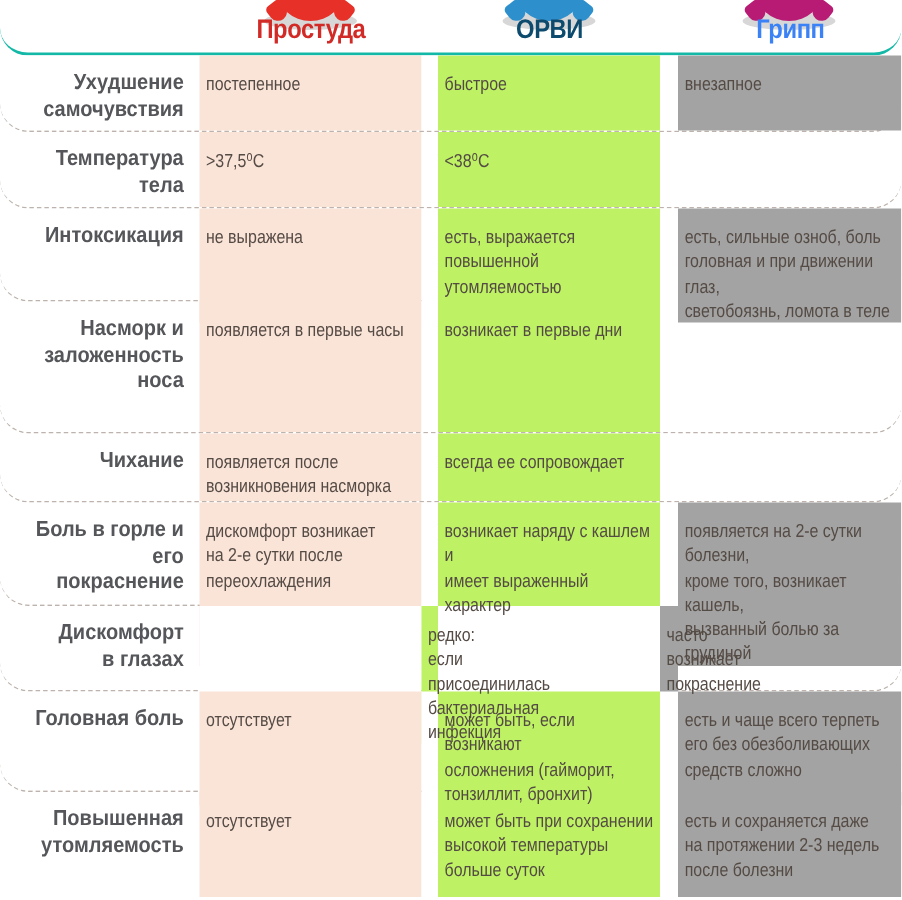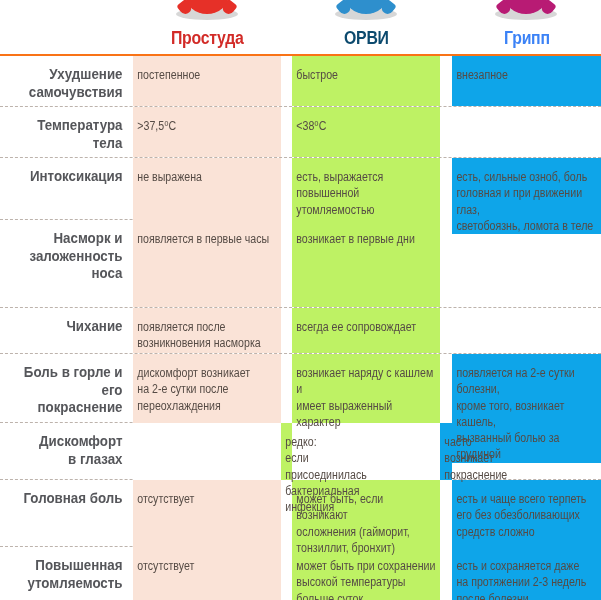--- a/index.html
+++ b/index.html
@@ -11,24 +11,25 @@
     width: 601px;
     height: 600px;
     margin: 0 auto;
     background: #ffffff;
     overflow: hidden;
   }
 
   
   .header {
     position: relative;
-    height: 56px;
-    border-bottom: 2px solid #f97316;
+    height: 37px;
+    border-bottom: 2px solid #14b8a6;
     display: grid;
     grid-template-columns: 133px 148px 11px 148px 12px 149px;
+    border-radius: 22px;
   }
   .header-title {
     display: flex;
     align-items: flex-end;
     justify-content: center;
     padding-bottom: 5px;
     font-size: 18px;
     font-weight: bold;
     letter-spacing: -0.3px;
   }
@@ -66,20 +67,21 @@
   .mascot .foot-r { right: 7px; transform: rotate(38deg); }
   .body-cold, .foot-cold { background: #e63028; }
   .body-orvi, .foot-orvi { background: #2e8fcd; }
   .body-flu,  .foot-flu  { background: #b81b74; }
 
   
   .row {
     display: grid;
     grid-template-columns: 133px 148px 11px 148px 12px 149px;
     border-bottom: 1px dashed #bdb3ac;
+    border-radius: 19px;
   }
   .row:last-child { border-bottom: none; }
 
   .cell-label {
     padding: 10px 10px 0 2px;
     text-align: right;
     font-weight: bold;
     font-size: 14.5px;
     line-height: 1.22;
     color: #55565a;
@@ -104,21 +106,21 @@
   .cell-value .squish {
     display: block;
     width: 117.6%;
     margin-left: -8.8%;
     transform: scaleX(0.85);
     transform-origin: center top;
   }
 
   .col-cold { background: #fae3d7; }
   .col-orvi { background: #bef264; }
-  .col-flu  { background: #0ea5e9; }
+  .col-flu  { background: #a3a3a3; }
   .gutter   { background: #ffffff; }
 </style>
 </head>
 <body>
 
 <div class="infographic">
 
   <div class="header">
     <div class="mascot mascot-cold">
       <div class="shadow"></div>

